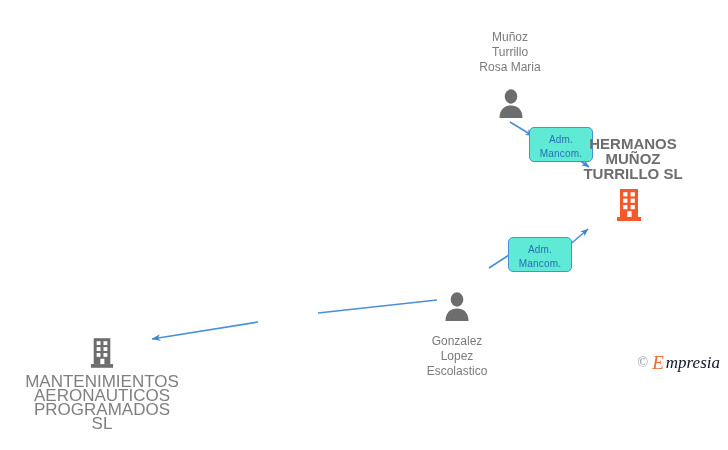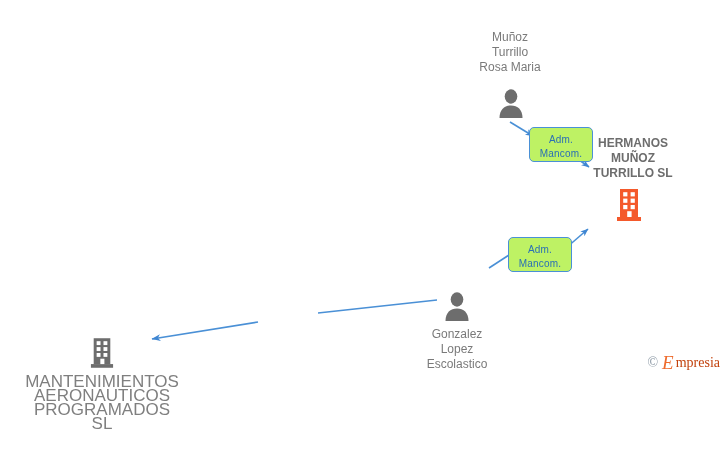--- a/index.html
+++ b/index.html
@@ -35,42 +35,42 @@
     line-height: 15px;
     white-space: pre-line;
   }
   .person-label {
     color: #7a7a7a;
     font-size: 12px;
     font-weight: normal;
   }
   .company-label {
     color: #6d6d6d;
-    font-size: 12px;
+    font-size: 15px;
     font-weight: bold;
   }
   .company-label-small {
     color: #7f7f7f;
     font-size: 17px;
     font-weight: normal;
     line-height: 14px;
   }
 
   
   .icon {
     position: absolute;
   }
 
   
   .rel-box {
     position: absolute;
     box-sizing: border-box;
     border: 1.4px solid #4a90d6;
     border-radius: 5px;
-    background: #bef264;
+    background: #5eead4;
     color: #2a6fb5;
     font-size: 10px;
     line-height: 14px;
     text-align: center;
     padding-top: 5px;
     letter-spacing: 0.2px;
   }
   .rel-box span { display: block; }
 
   
@@ -89,23 +89,24 @@
     font-family: "Liberation Serif", serif;
   }
   #watermark .wm-e {
     color: #ee6b2d;
     font-size: 19px;
     font-family: "Liberation Serif", serif;
     font-style: italic;
     line-height: 19px;
   }
   #watermark .wm-rest {
-    color: #c2410c;
-    font-size: 14px;
+    color: #0f172a;
+    font-size: 17px;
     font-family: "Liberation Serif", serif;
+    font-style: italic;
     line-height: 19px;
     margin-left: -2px;
   }
 </style>
 </head>
 <body>
 
 <div id="canvas">
 
   <svg class="edges" viewBox="0 0 728 450" xmlns="http://www.w3.org/2000/svg">
@@ -170,21 +171,21 @@
     <span>Mancom.</span>
   </div>
 
   <div class="icon" style="left:443px; top:291px;">
     <svg width="28" height="30" viewBox="0 0 28 30" xmlns="http://www.w3.org/2000/svg">
       <ellipse cx="14" cy="8.5" rx="6.3" ry="7.2" fill="#6d6d6d"></ellipse>
       <path d="M2.5,30 C2.5,21.5 7.4,17.4 14,17.4 C20.6,17.4 25.5,21.5 25.5,30 Z" fill="#6d6d6d"></path>
     </svg>
   </div>
 
-  <div class="node-label person-label" style="left:387px; top:327px; width:140px;">Gonzalez
+  <div class="node-label person-label" style="left:387px; top:334px; width:140px;">Gonzalez
 Lopez
 Escolastico</div>
 
 
   <div class="icon" style="left:90px; top:338px;">
     <svg width="24" height="30" viewBox="0 0 26 32" xmlns="http://www.w3.org/2000/svg">
       <rect x="4" y="0" width="18" height="28" fill="#6d6d6d"></rect>
       <rect x="1" y="28" width="24" height="4" fill="#6d6d6d"></rect>
       <rect x="7.2" y="3.2" width="4.2" height="4.2" fill="#ffffff"></rect>
       <rect x="14.6" y="3.2" width="4.2" height="4.2" fill="#ffffff"></rect>

